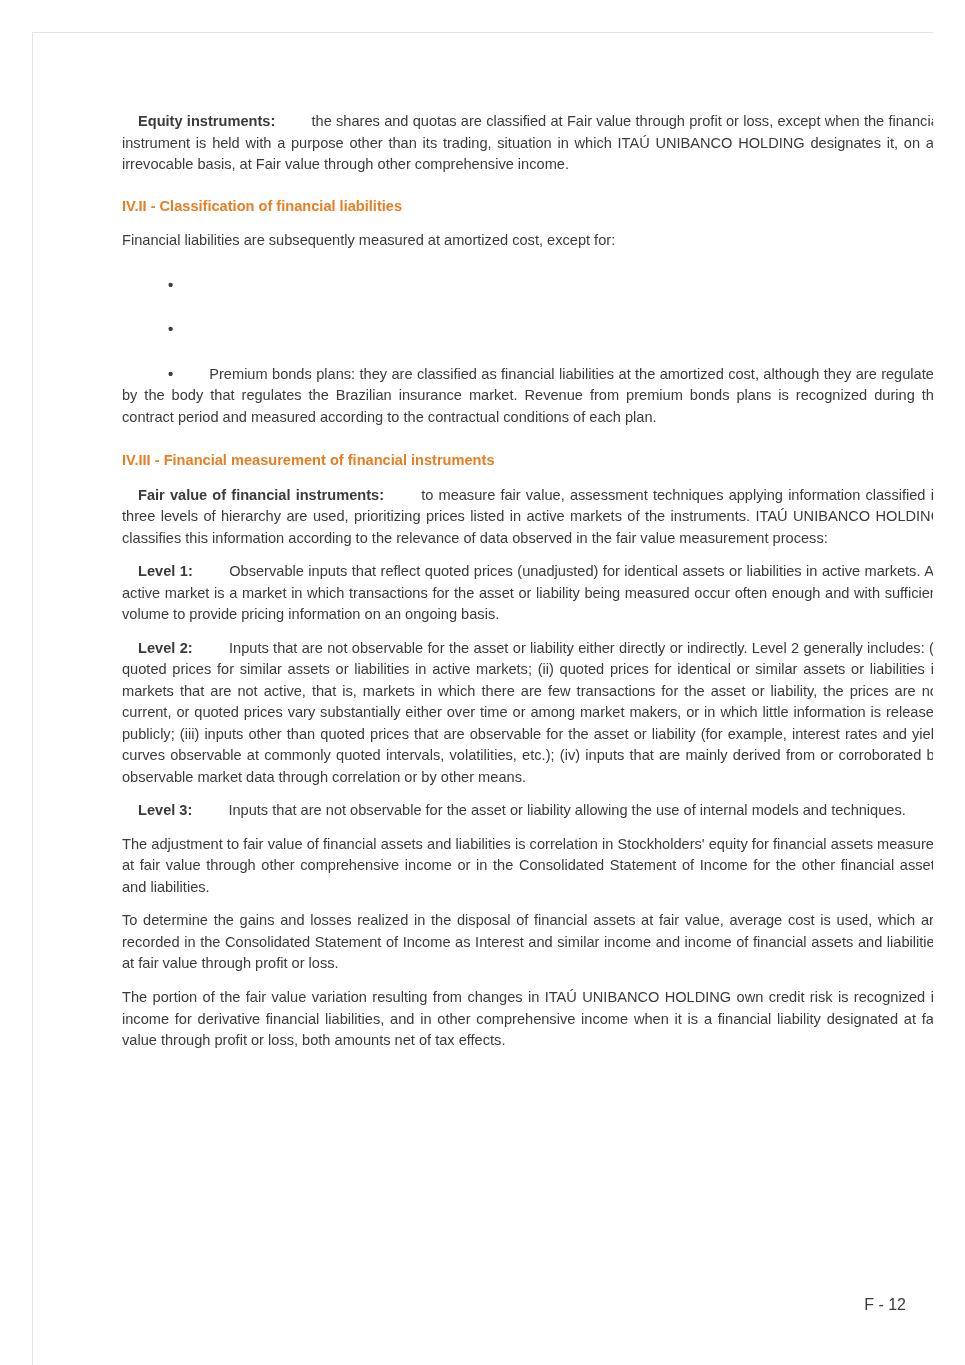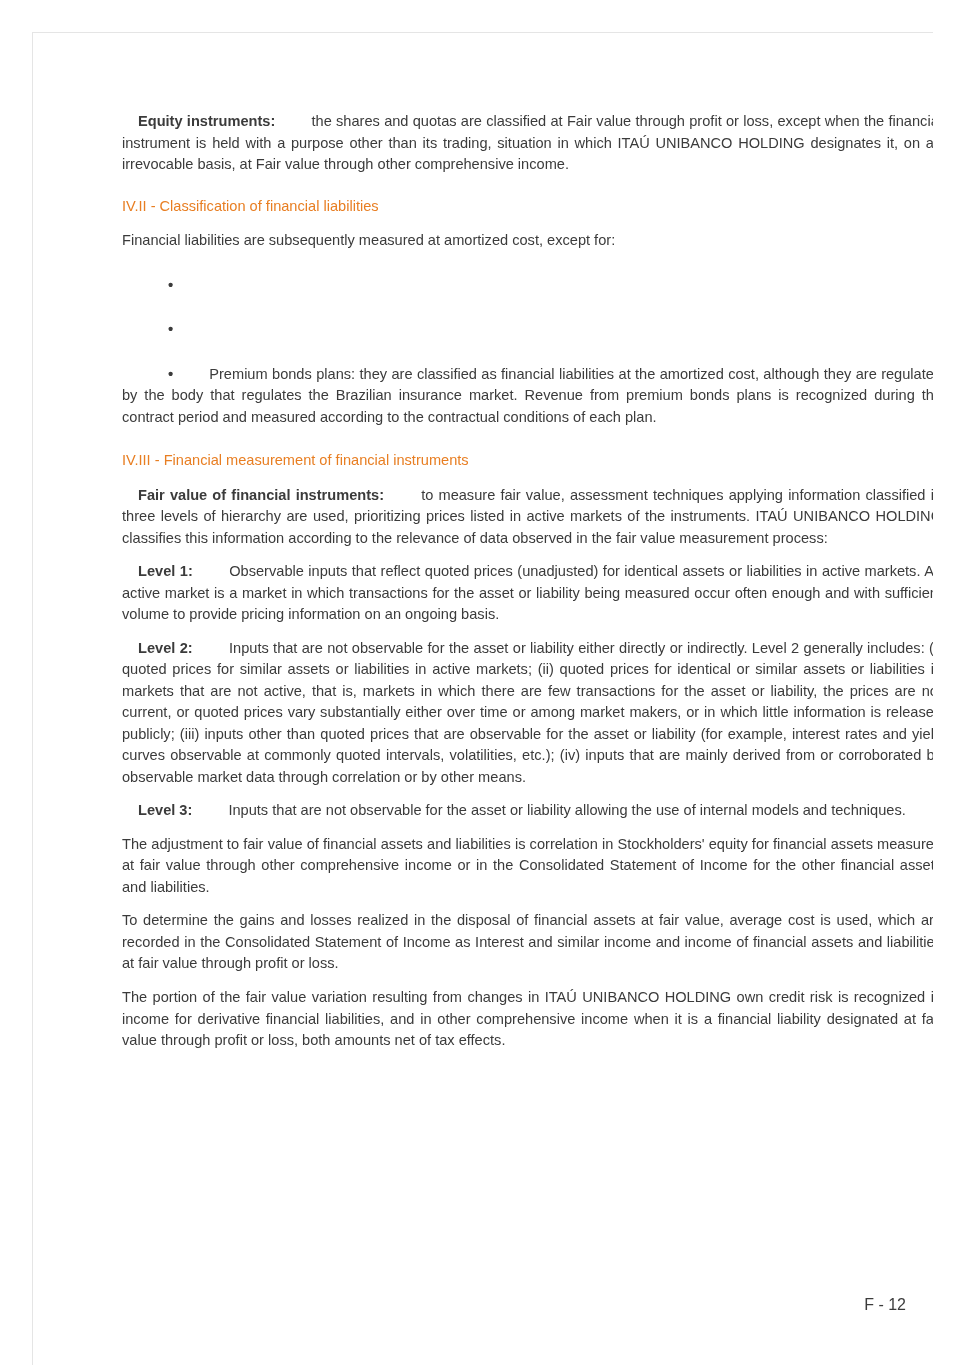--- a/index.html
+++ b/index.html
@@ -28,21 +28,21 @@
     left: 73px;
     width: 820px;
     color: var(--ink);
     font-size: 14.6px;
     line-height: 1.475;
     text-align: justify;
   }
   .content p { margin: 0 0 12px 0; }
   h2.section-heading {
     font-size: 14.6px;
-    font-weight: normal;
+    font-weight: bold;
     color: var(--accent);
     text-align: left;
     margin: 20px 0 13px 0;
   }
   p.bullet {
     text-indent: 30px;
     margin: 22px 0 22px 0;
   }
   .bullet-dot {
     display: inline;

